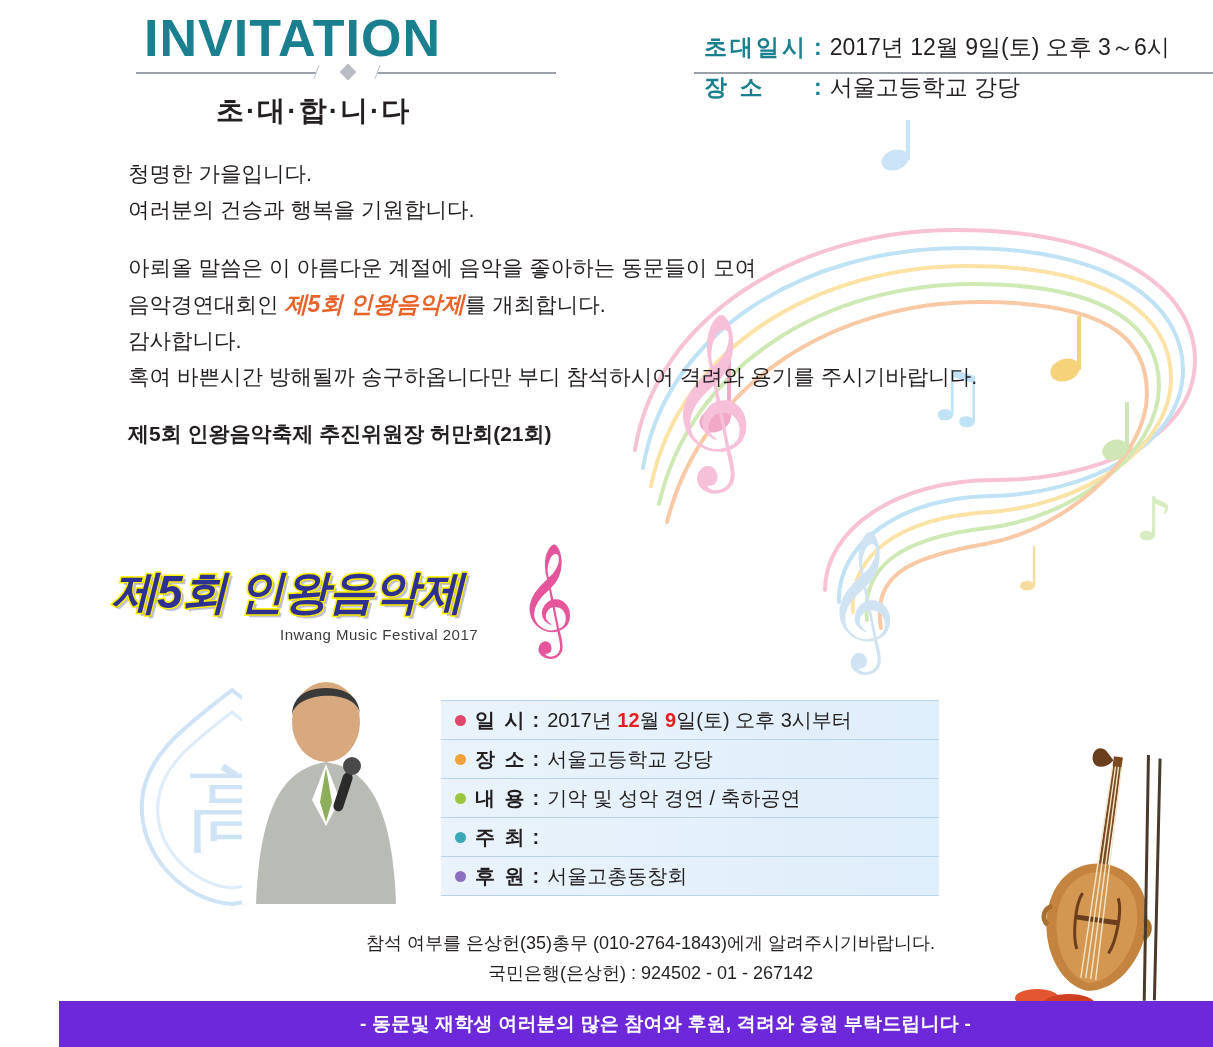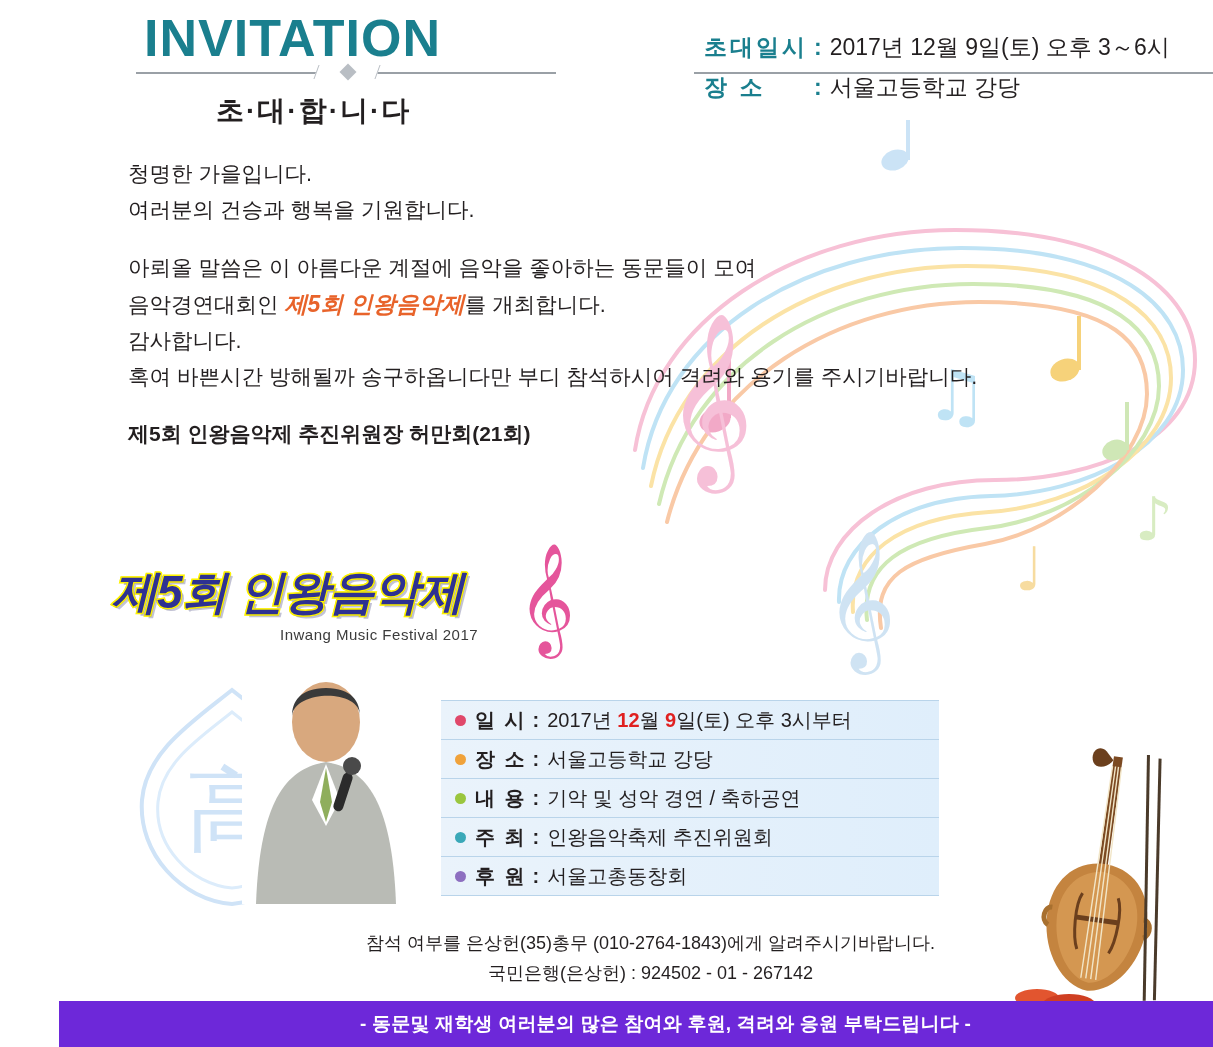--- a/index.html
+++ b/index.html
@@ -346,21 +346,21 @@
     <div>여러분의 건승과 행복을 기원합니다.</div>
     <div class="gap"></div>
     <div>아뢰올 말씀은 이 아름다운 계절에 음악을 좋아하는 동문들이 모여</div>
     <div>
       <span>음악경연대회인 </span><span class="highlight">제5회 인왕음악제</span><span>를 개최합니다.</span>
     </div>
     <div>감사합니다.</div>
     <div>혹여 바쁜시간 방해될까 송구하옵니다만 부디 참석하시어 격려와 용기를 주시기바랍니다.</div>
   </div>
 
-  <div class="signature">제5회 인왕음악제 추진위원장 허만회(21회)</div>
+  <div class="signature">제5회 인왕음악축제 추진위원장 허만회(21회)</div>
 
   <div class="festival-logo">
     <div class="logo-text">제5회 인왕음악제</div>
     <div class="logo-sub">Inwang Music Festival 2017</div>
     <div class="logo-clef">𝄞</div>
   </div>
 
   <svg class="leaf-mark" viewBox="0 0 220 230">
     <path d="M110,8 C150,40 196,70 200,118 C204,172 160,218 110,222 C60,218 16,172 20,118 C24,70 70,40 110,8 Z" fill="none" stroke="#cfe3f7" stroke-width="4"></path>
     <path d="M110,30 C142,56 180,80 184,120 C188,164 152,202 110,206 C68,202 32,164 36,120 C40,80 78,56 110,30 Z" fill="none" stroke="#dcecfb" stroke-width="3"></path>
@@ -394,21 +394,20 @@
     <div class="info-row">
       <span class="bullet" style="background:#9ac63e"></span>
       <span class="info-label">내 용</span>
       <span class="info-colon">:</span>
       <span class="info-value">기악 및 성악  경연 / 축하공연</span>
     </div>
     <div class="info-row">
       <span class="bullet" style="background:#3aa8b8"></span>
       <span class="info-label">주 최</span>
       <span class="info-colon">:</span>
-      <span class="info-value">인왕음악축제 추진위원회</span>
     </div>
     <div class="info-row">
       <span class="bullet" style="background:#8d6fc0"></span>
       <span class="info-label">후 원</span>
       <span class="info-colon">:</span>
       <span class="info-value">서울고총동창회</span>
     </div>
   </div>
 
   <svg class="violin" viewBox="0 0 190 268">

